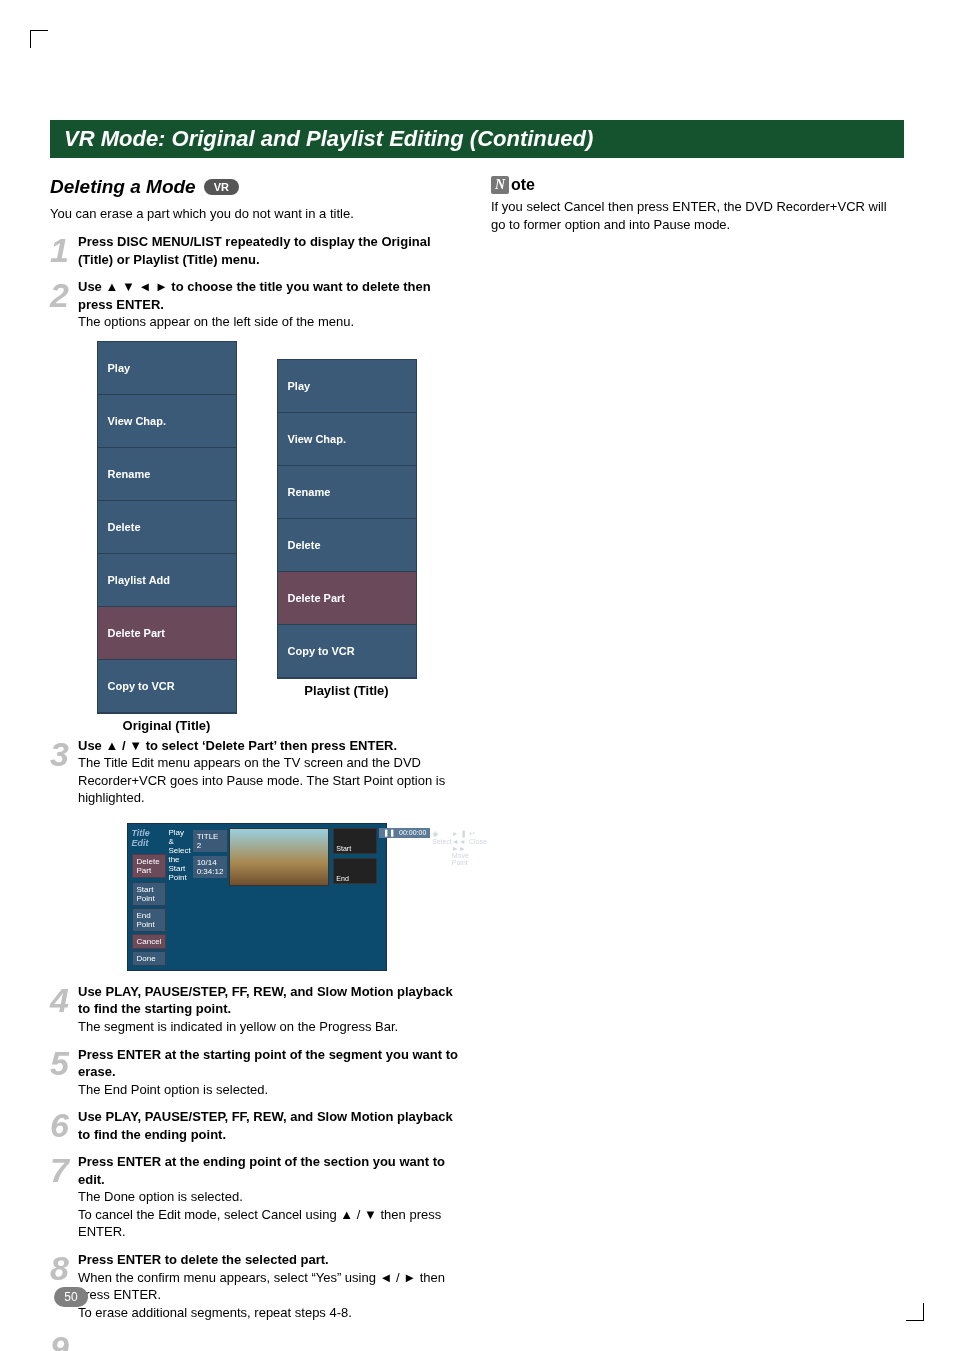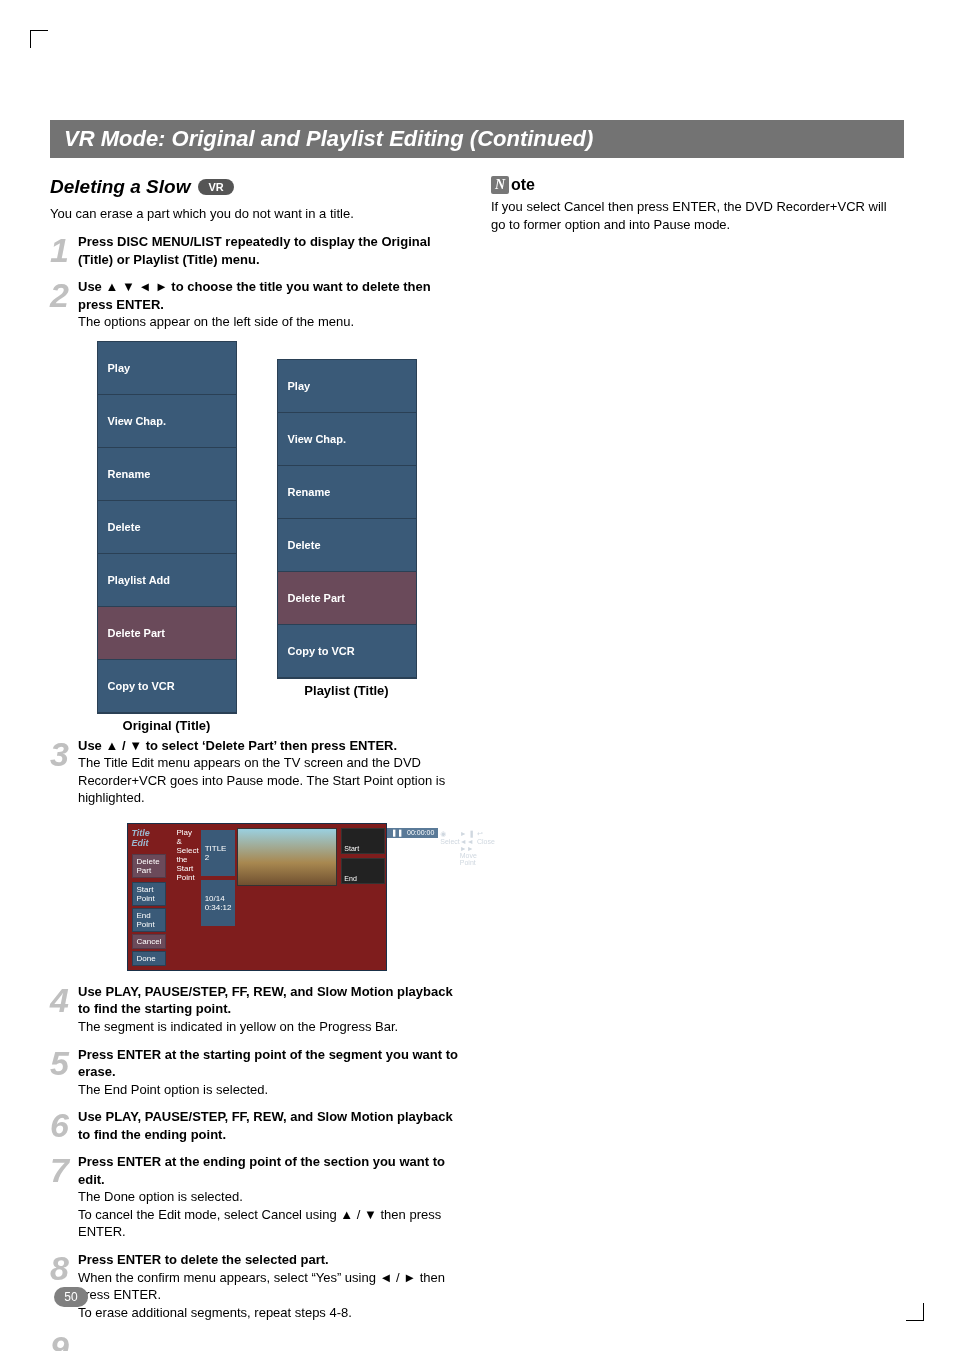--- a/index.html
+++ b/index.html
@@ -9,21 +9,21 @@
     background: #fff;
     font-family: Arial, Helvetica, sans-serif;
     color: #000;
     padding: 60px 50px 30px 50px;
     position: relative;
   }
   .crop-tl { position:absolute; top:30px; left:30px; width:18px; height:18px; border-top:1px solid #000; border-left:1px solid #000; }
   .crop-br { position:absolute; bottom:30px; right:30px; width:18px; height:18px; border-bottom:1px solid #000; border-right:1px solid #000; }
 
   .header-bar {
-    background: #737373;
+    background: #14532d;
     color: #fff;
     font-size: 22px;
     font-weight: bold;
     padding: 6px 14px;
     margin: 60px 0 18px 0;
     font-style: italic;
   }
   .columns {
     display: flex;
     gap: 28px;
@@ -80,35 +80,35 @@
     padding:20px 10px;
     border-bottom:1px solid #2a4055;
     font-weight:bold;
   }
   .menu-item.dark { background:#6a4a5a; }
   .menu-caption { text-align:center; font-size:13px; font-weight:bold; margin-top:4px; }
 
   .title-edit-panel {
     width: 260px;
     margin: 16px auto 12px auto;
-    background:#7f1d1d;
+    background:#0c4a6e;
     border:1px solid #1a3048;
     padding:4px;
     font-size:9px;
     color:#fff;
     display:flex;
-    gap:10px;
+    gap:2px;
   }
   .te-left { width:70px; display:flex; flex-direction:column; gap:2px; }
   .te-label { font-style:italic; color:#9bb8d0; font-weight:bold; margin-bottom:4px; }
   .te-btn { background:#6b4a5a; padding:2px 4px; font-size:8px; border:1px solid #543a48; }
   .te-btn.blue { background:#3a5a78; border-color:#2a4055; }
   .te-right { flex:1; display:flex; flex-direction:row; gap:2px; }
   .te-topbar { font-size:8px; color:#fff; }
-  .te-title { background:#3a5a78; padding:14px 4px; font-size:8px; display:inline-block; margin:2px 0; }
+  .te-title { background:#3a5a78; padding:2px 4px; font-size:8px; display:inline-block; margin:2px 0; }
   .te-preview { display:flex; gap:4px; }
   .te-pv-main { width:100px; height:58px; background:#888 linear-gradient(180deg,#9ad0e0,#a88850 60%,#705030); border:1px solid #333; }
   .te-pv-side { width:44px; display:flex; flex-direction:column; gap:4px; }
   .te-pv-thumb { height:26px; background:#222; border:1px solid #333; font-size:7px; color:#fff; display:flex; align-items:flex-end; padding:1px 2px; }
   .te-progress { background:#5a7a98; height:10px; display:flex; align-items:center; padding:0 4px; font-size:7px; gap:4px; }
   .te-footer { display:flex; justify-content:space-between; font-size:7px; padding:2px 0 0 0; color:#d0d8e0; }
 
   .note-icon-row { display:flex; align-items:center; gap:2px; margin-bottom:4px; }
   .note-icon {
     width:18px; height:18px; background:#777; color:#fff; font-style:italic; font-weight:bold;
@@ -137,21 +137,21 @@
 
 <div class="header-bar">
   <span>VR Mode: Original and Playlist Editing (Continued)</span>
 </div>
 
 <div class="columns">
 
   <div class="col">
 
     <div class="section-title">
-      <span>Deleting a Slow</span>
+      <span>Deleting a Mode</span>
       <span class="badge">VR</span>
     </div>
 
     <p class="intro">You can erase a part which you do not want in a title.</p>
 
     <div class="step">
       <div class="step-num">1</div>
       <div class="step-body">
         <b>Press DISC MENU/LIST repeatedly to display the Original (Title) or Playlist (Title) menu.</b>
       </div>

